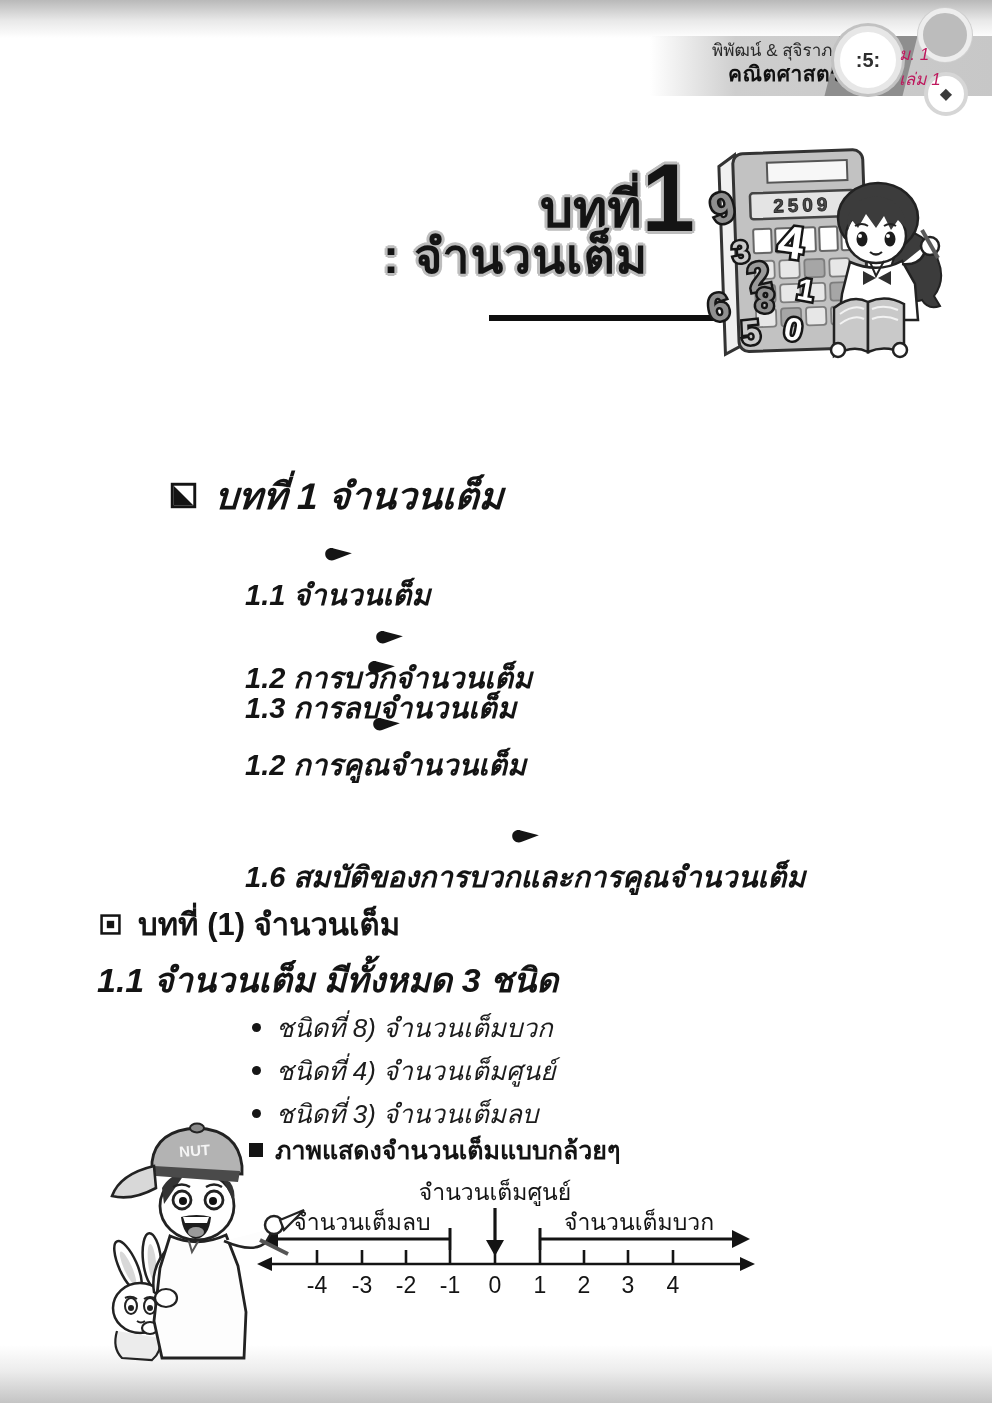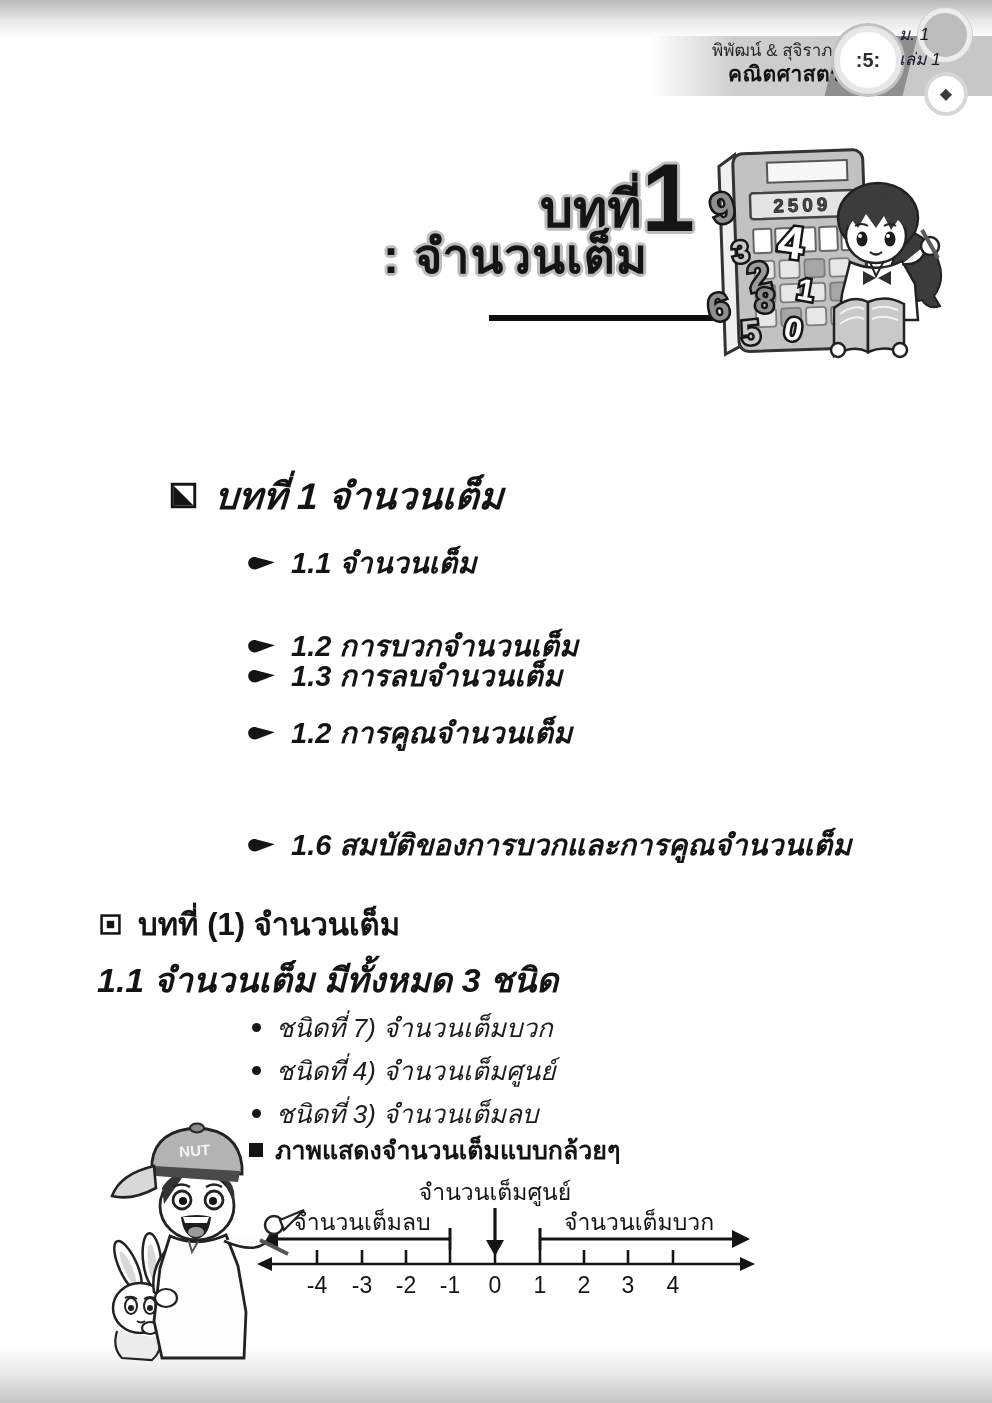--- a/index.html
+++ b/index.html
@@ -20,41 +20,41 @@
     background:linear-gradient(90deg,rgba(207,207,207,0) 0%,#cecece 25%,#c7c7c7 100%);}
   .banner-tab{position:absolute;left:182px;top:0;width:78px;height:60px;
     background:#8e8e8e;transform:skewX(-14deg);}
   .header-text{position:absolute;right:150px;top:4px;text-align:right;line-height:1.25;}
   .header-authors{font-size:17px;color:#2a2a2a;}
   .header-subject{font-size:21px;font-weight:bold;color:#101010;letter-spacing:.5px;}
   .badge-circle{top:26px;left:834px;width:56px;height:56px;border-radius:50%;
     background:#ffffff;border:6px solid #e7e7e7;box-shadow:0 0 0 3px #c2c2c2;
     display:flex;align-items:center;justify-content:center;
     font-size:20px;font-weight:bold;color:#2e2e2e;}
-  .grade{top:23px;left:899px;font-style:italic;font-size:17px;color:#0f172a;line-height:1.45;}
+  .grade{top:43px;left:899px;font-style:italic;font-size:17px;color:#be185d;line-height:1.45;}
   .circle-top{top:8px;left:918px;width:44px;height:44px;border-radius:50%;
     background:#bcbcbc;border:5px solid #ededed;box-shadow:0 0 0 1px #cfcfcf;}
   .circle-bottom{top:72px;left:924px;width:36px;height:36px;border-radius:50%;
     background:#ffffff;border:4px solid #d6d6d6;display:flex;align-items:center;justify-content:center;}
   .diamond{font-size:16px;color:#3b3b3b;line-height:1;}
 
   
   .outline-text{color:#141414;
     text-shadow:3px 0 0 #bdbdbd,-3px 0 0 #bdbdbd,0 3px 0 #bdbdbd,0 -3px 0 #bdbdbd,
       2px 2px 0 #bdbdbd,-2px 2px 0 #bdbdbd,2px -2px 0 #bdbdbd,-2px -2px 0 #bdbdbd;}
   .title1{left:540px;top:156px;display:flex;align-items:flex-end;}
   .title1-text{font-size:52px;font-weight:bold;line-height:1.2;}
   .title1-num{font-size:96px;font-weight:bold;line-height:.88;}
   .title2{left:383px;top:226px;font-size:48px;font-weight:bold;letter-spacing:1px;line-height:1.3;}
   .title-underline{left:489px;top:315px;width:226px;height:6px;background:#0f0f0f;}
 
   
   .toc-heading{left:170px;top:466px;display:flex;align-items:center;gap:18px;}
   .toc-heading-text{font-size:37px;font-weight:bold;font-style:italic;transform:skewX(-3deg);}
-  .toc-item{display:flex;align-items:center;gap:14px;left:245px;}
+  .toc-item{display:flex;align-items:center;gap:14px;left:245px;flex-direction:column;}
   .toc-item-text{font-size:29px;font-weight:bold;font-style:italic;line-height:1.25;}
   .hand-icon{flex:0 0 auto;display:block;}
 
   
   .section-heading{left:100px;top:899px;display:flex;align-items:center;gap:17px;}
   .section-heading-text{font-size:31px;font-weight:bold;}
   .subheading{left:97px;top:953px;font-size:34px;font-weight:bold;font-style:italic;}
   .kind-item{left:252px;display:flex;align-items:center;gap:15px;}
   .kind-dot{width:9px;height:9px;border-radius:50%;background:#161616;flex:0 0 auto;}
   .kind-text{font-size:26px;font-style:italic;color:#1c1c1c;}
@@ -210,21 +210,21 @@
       <rect x="1.5" y="1.5" width="17" height="17" fill="#ffffff" stroke="#141414" stroke-width="2.4"></rect>
       <rect x="6.5" y="6.5" width="7" height="7" fill="#141414"></rect>
     </svg>
     <span class="section-heading-text">บทที่ (1) จำนวนเต็ม</span>
   </div>
 
   <div class="abs subheading">1.1 จำนวนเต็ม มีทั้งหมด 3 ชนิด</div>
 
   <div class="abs kind-item" style="top:1007px;">
     <span class="kind-dot"></span>
-    <span class="kind-text">ชนิดที่ 7) จำนวนเต็มบวก</span>
+    <span class="kind-text">ชนิดที่ 8) จำนวนเต็มบวก</span>
   </div>
   <div class="abs kind-item" style="top:1050px;">
     <span class="kind-dot"></span>
     <span class="kind-text">ชนิดที่ 4) จำนวนเต็มศูนย์</span>
   </div>
   <div class="abs kind-item" style="top:1093px;">
     <span class="kind-dot"></span>
     <span class="kind-text">ชนิดที่ 3) จำนวนเต็มลบ</span>
   </div>
 

